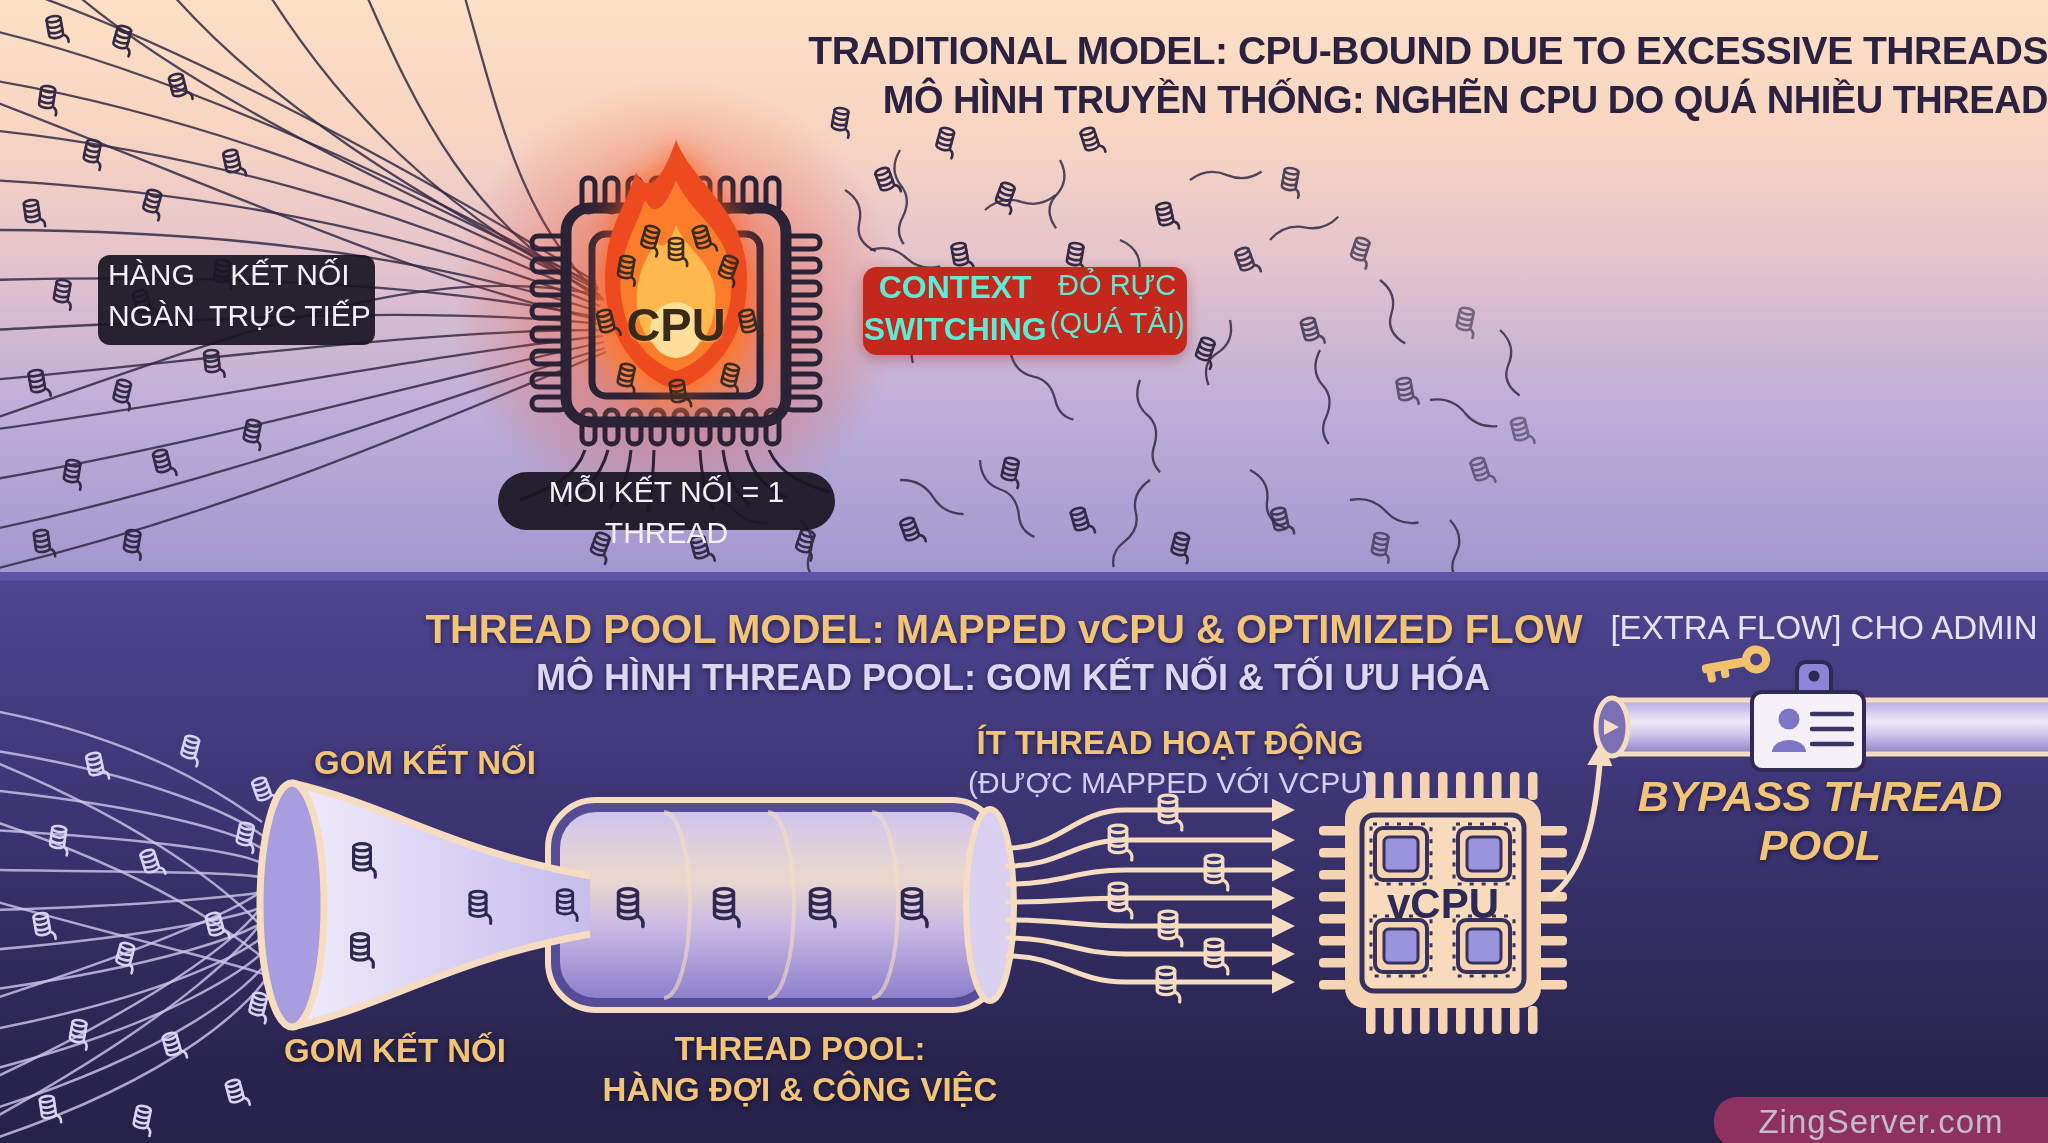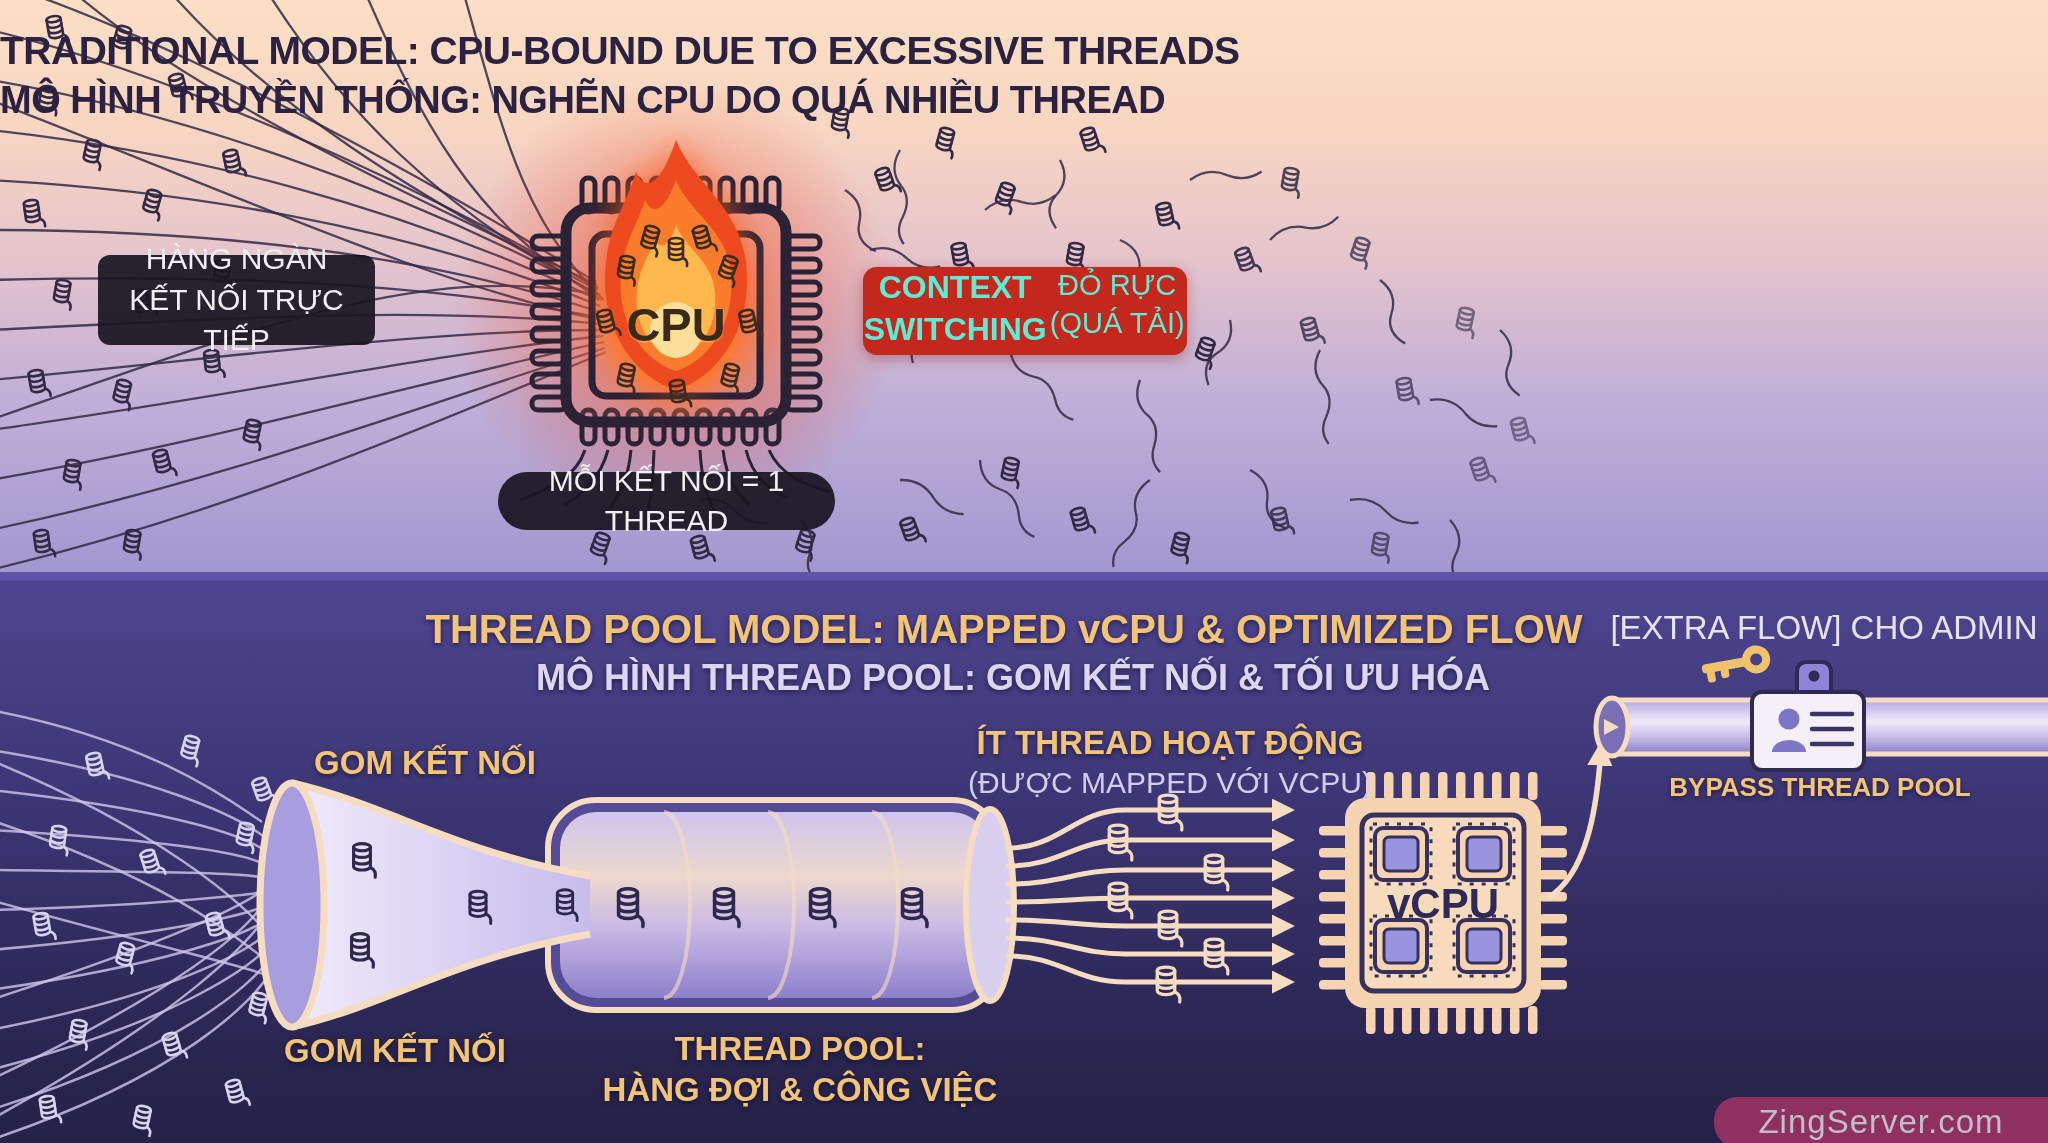--- a/index.html
+++ b/index.html
@@ -1,26 +1,26 @@
 <!DOCTYPE html>
 <html><head>
 <meta charset="utf-8">
 <style>
   html,body{margin:0;padding:0;background:#222;}
   .stage{position:relative;width:2048px;height:1143px;overflow:hidden;
          font-family:"Liberation Sans","DejaVu Sans",sans-serif;}
   
   .sect-top{position:absolute;left:0;top:0;width:2048px;height:572px;
     background:linear-gradient(to bottom,#fcdfc5 0%,#f8d6c2 22%,#e5c4cc 45%,#c0afd8 70%,#a198d0 100%);}
-  .top-title{position:absolute;left:0;right:0;top:26px;text-align:left;
+  .top-title{position:absolute;left:0;right:0;top:26px;text-align:right;
     color:#2a2240;font-weight:bold;letter-spacing:-.5px;line-height:1.28;}
   .top-title .l1{font-size:39px;}
   .top-title .l2{font-size:38px;}
   .badge-dark{position:absolute;background:rgba(26,22,34,.93);color:#f2eff5;
-    text-align:center;border-radius:12px;display:flex;flex-direction:column;
+    text-align:center;border-radius:12px;display:flex;flex-direction:row;
     justify-content:center;line-height:1.35;font-weight:500;}
   .badge-conn{left:98px;top:255px;width:277px;height:90px;font-size:30px;}
   .badge-pill{left:498px;top:472px;width:337px;height:58px;border-radius:29px;
     font-size:30px;justify-content:center;}
   .badge-red{position:absolute;left:863px;top:267px;width:324px;height:88px;
     background:#c4271b;border-radius:14px;color:#5eead4;text-align:center;
     display:flex;justify-content:center;line-height:1.3;
     box-shadow:0 4px 14px rgba(120,20,10,.35);}
   .badge-red .l1{font-size:32px;font-weight:bold;}
   .badge-red .l2{font-size:29px;font-weight:500;}
@@ -28,21 +28,21 @@
     font-size:47px;font-weight:bold;color:#3a2b18;text-shadow:0 1px 2px rgba(255,220,150,.6);}
   
   .sect-bottom{position:absolute;left:0;top:572px;width:2048px;height:571px;
     background:linear-gradient(to bottom,#5f54a8 0px,#5f54a8 8px,#4e4590 9px,#3a3370 46%,#2c2754 78%,#252147 100%);}
   .gold{color:#f2c477;font-weight:bold;text-shadow:0 2px 5px rgba(15,10,35,.6);}
   .b-title{position:absolute;left:0;right:40px;top:31px;text-align:center;line-height:1.3;}
   .b-title .l1{font-size:40px;}
   .b-title .l2{font-size:36px;color:#dcd6f0;font-weight:bold;text-shadow:0 2px 5px rgba(15,10,35,.6);margin-left:18px;}
   .lbl{position:absolute;text-align:center;}
   .lbl-admin{left:1600px;top:37px;width:448px;font-size:33px;color:#e8e3f4;font-weight:500;}
-  .lbl-bypass{left:1620px;top:200px;width:400px;font-size:26px;}
+  .lbl-bypass{left:1620px;top:200px;width:400px;font-size:43px;font-style:italic;}
   .lbl-flow1{left:960px;top:152px;width:420px;font-size:33px;}
   .lbl-flow2{left:960px;top:194px;width:420px;font-size:30px;color:#d5cef2;font-weight:500;}
   .lbl-funnel-top{left:300px;top:172px;width:250px;font-size:33px;}
   .lbl-funnel-bot{left:270px;top:460px;width:250px;font-size:33px;}
   .lbl-pool{left:600px;top:456px;width:400px;font-size:33px;line-height:1.25;}
   .lbl-smooth{left:1100px;top:470px;width:470px;font-size:34px;}
   .vcpu-text{position:absolute;left:1363px;top:308px;width:160px;text-align:center;
     font-size:42px;font-weight:bold;color:#2e2a56;}
   .watermark{position:absolute;right:0;top:525px;width:334px;height:50px;
     background:#8e3160;border-radius:23px 0 0 23px;color:#c3bccb;font-size:33px;

